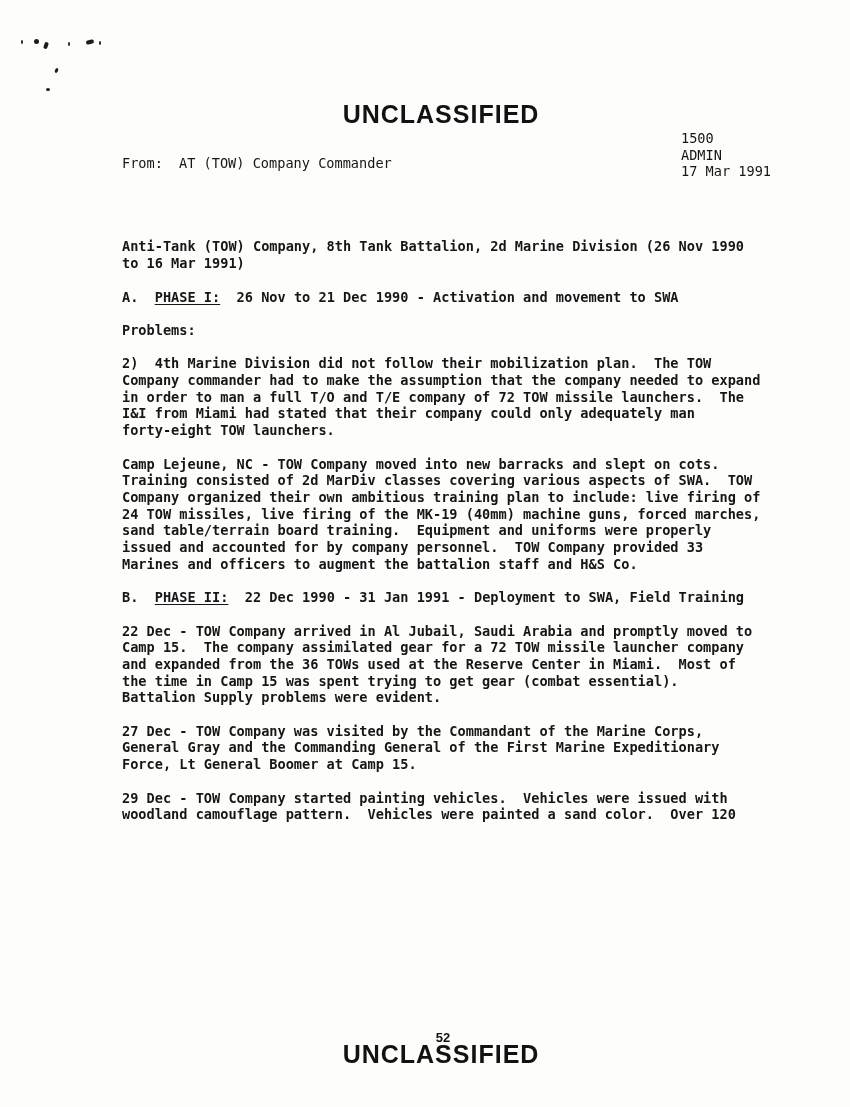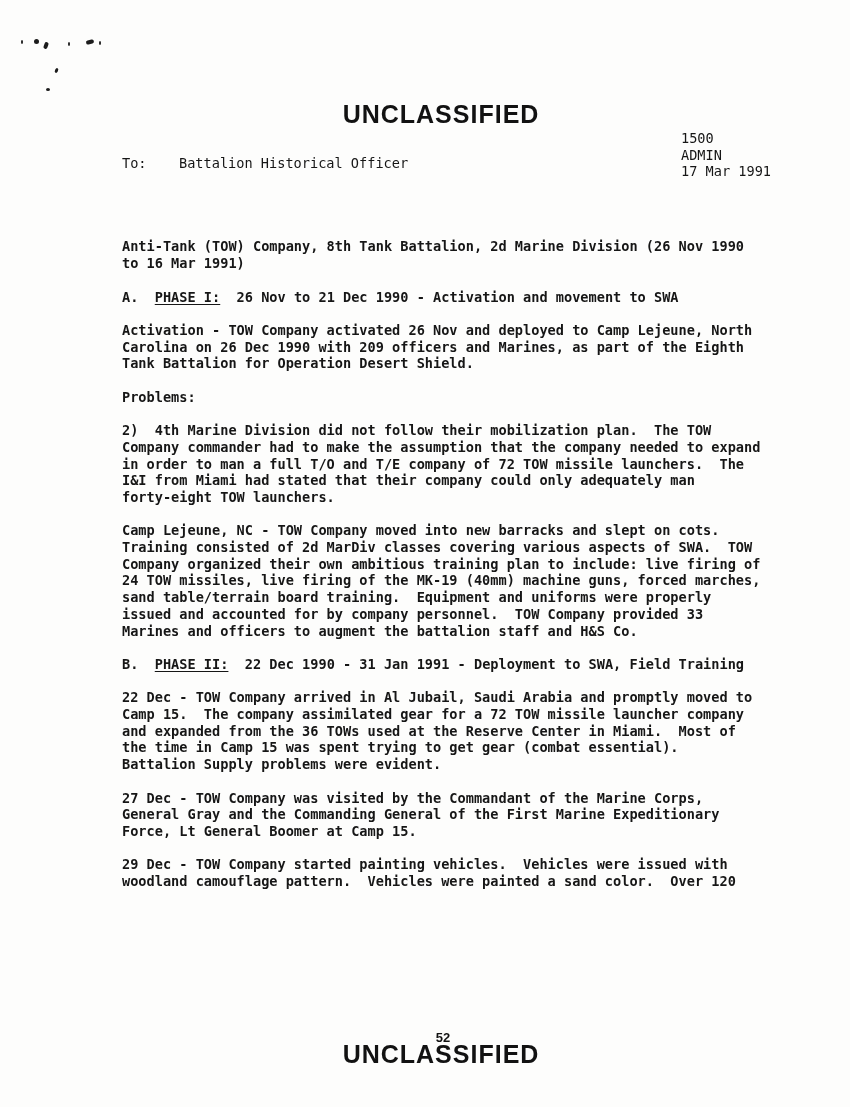--- a/index.html
+++ b/index.html
@@ -84,41 +84,38 @@
 
   <div class="banner top">UNCLASSIFIED</div>
 
   <div class="stamp">1500
 ADMIN
 17 Mar 1991</div>
 
   <div class="doc-column">
 
     <div class="letter-line">
-      <span class="letter-label">To:</span>
-      <span>Battalion Historical Officer</span>
+      <span class="letter-label">From:</span>
+      <span>AT (TOW) Company Commander</span>
     </div>
 
     <div class="blank-line"></div>
 
 
     <div class="blank-line"></div>
 
 
     <div class="blank-line"></div>
     <div class="blank-line"></div>
 
     <div class="para">Anti-Tank (TOW) Company, 8th Tank Battalion, 2d Marine Division (26 Nov 1990
 to 16 Mar 1991)</div>
 
     <div class="para"><span>A.  </span><span class="u">PHASE I:</span><span>  26 Nov to 21 Dec 1990 - Activation and movement to SWA</span></div>
 
-    <div class="para">Activation - TOW Company activated 26 Nov and deployed to Camp Lejeune, North
-Carolina on 26 Dec 1990 with 209 officers and Marines, as part of the Eighth
-Tank Battalion for Operation Desert Shield.</div>
 
     <div class="para">Problems:</div>
 
 
     <div class="para">2)  4th Marine Division did not follow their mobilization plan.  The TOW
 Company commander had to make the assumption that the company needed to expand
 in order to man a full T/O and T/E company of 72 TOW missile launchers.  The
 I&amp;I from Miami had stated that their company could only adequately man
 forty-eight TOW launchers.</div>
 

